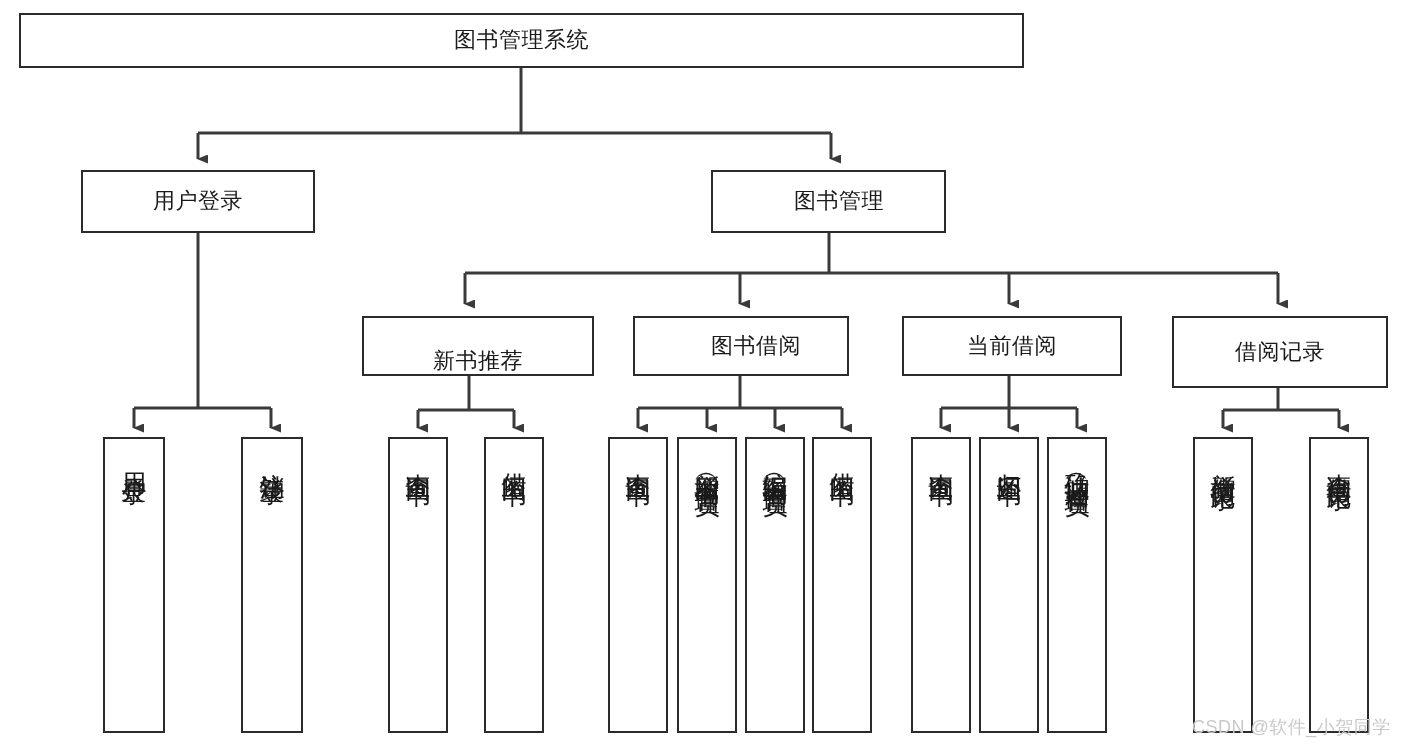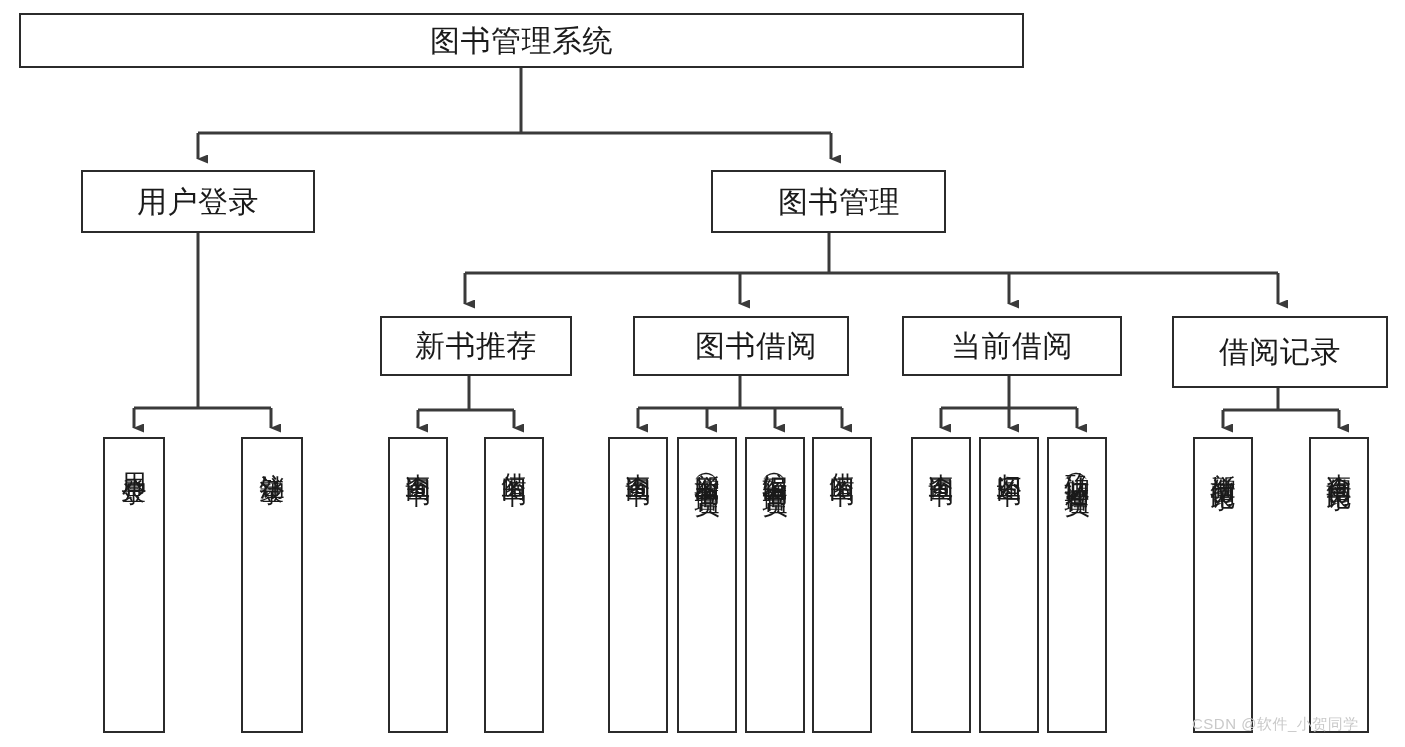--- a/index.html
+++ b/index.html
@@ -36,36 +36,36 @@
     color: #1a1a1a;
   }
   .node .label {
     display: block;
     text-align: center;
     line-height: 1.12;
     letter-spacing: 0.5px;
   }
   .node.horiz .label {
     writing-mode: horizontal-tb;
-    font-size: 30px;
+    font-size: 22px;
   }
   .node.vert {
     align-items: flex-start;
     padding-top: 14px;
   }
   .node.vert .label {
     writing-mode: vertical-rl;
     text-orientation: upright;
     font-size: 25px;
     letter-spacing: 3px;
     line-height: 1;
   }
   .watermark {
     position: absolute;
-    font-size: 15px;
+    font-size: 18px;
     color: #c9c9c9;
     white-space: nowrap;
     letter-spacing: 0.5px;
   }
 </style>
 </head>
 <body>
 
 <div id="canvas">
 
@@ -123,21 +123,21 @@
     <span class="label">图书管理系统</span>
   </div>
 
   <div class="node horiz" style="left:81px; top:170px; width:234px; height:63px;">
     <span class="label">用户登录</span>
   </div>
   <div class="node horiz" style="left:711px; top:170px; width:235px; height:63px;padding-left:21px;">
     <span class="label">图书管理</span>
   </div>
 
-  <div class="node horiz" style="left:380px; top:316px; width:192px; height:60px;">
+  <div class="node horiz" style="left:362px; top:316px; width:232px; height:60px;align-items:flex-end;">
     <span class="label">新书推荐</span>
   </div>
   <div class="node horiz" style="left:633px; top:316px; width:216px; height:60px;padding-left:30px;">
     <span class="label">图书借阅</span>
   </div>
   <div class="node horiz" style="left:902px; top:316px; width:220px; height:60px;">
     <span class="label">当前借阅</span>
   </div>
   <div class="node horiz" style="left:1172px; top:316px; width:216px; height:72px;">
     <span class="label">借阅记录</span>

